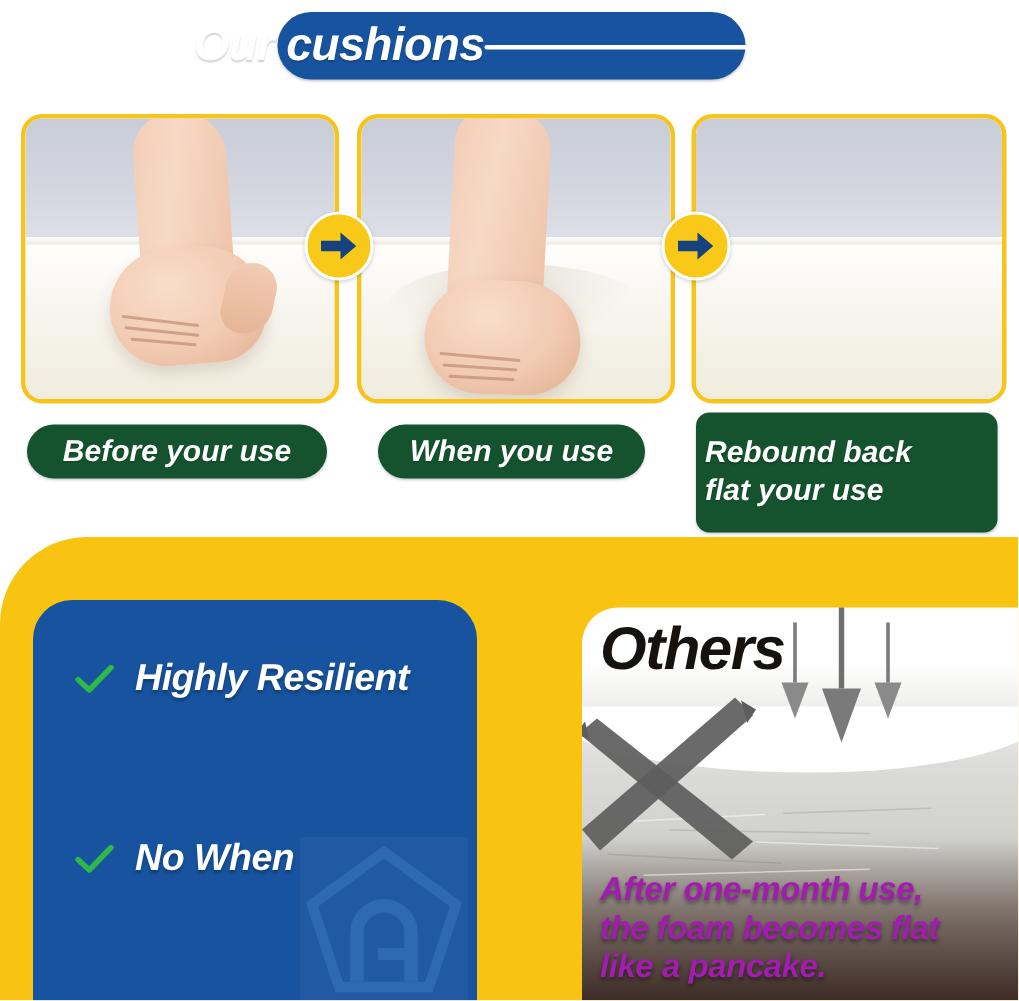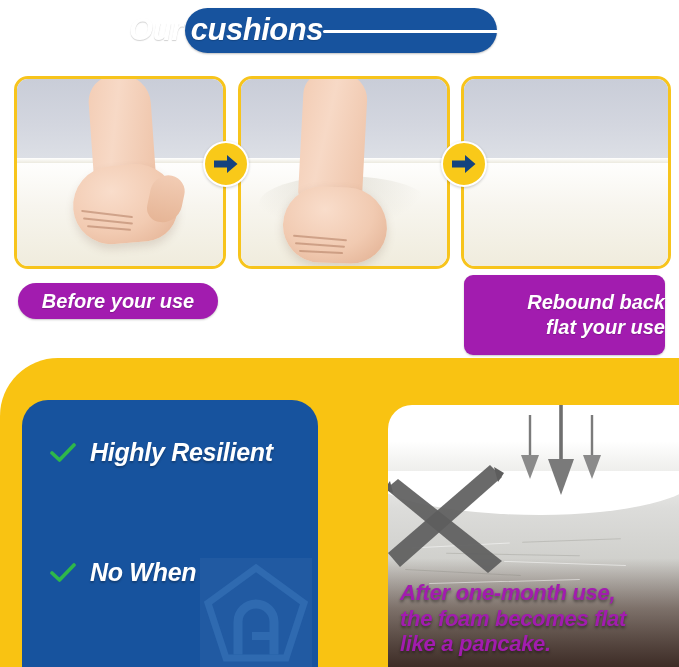--- a/index.html
+++ b/index.html
@@ -98,33 +98,33 @@
     background:#f9c919;border:2px solid #fff;
     display:flex;align-items:center;justify-content:center;
     box-shadow:0 1px 3px rgba(0,0,0,.2);z-index:5;
   }
   .ab-1{left:203px;top:141px;}
   .ab-2{left:441px;top:141px;}
   .arrow-glyph{width:24px;height:20px;display:block;}
 
   
   .cap{
-    position:absolute;background:#a21caf;color:#fff;
+    position:absolute;background:#14532d;color:#fff;
     font-style:italic;font-weight:bold;
     text-shadow:0 1px 1px rgba(0,0,0,.2);
     box-shadow:0 1px 2px rgba(0,0,0,.22);
     display:flex;align-items:center;
   }
   .cap-1{left:18px;top:283px;width:200px;height:36px;border-radius:18px;
          justify-content:center;font-size:20px;}
   .cap-2{left:252px;top:283px;width:178px;height:36px;border-radius:18px;
          justify-content:center;font-size:20px;}
   .cap-3{left:464px;top:275px;width:201px;height:80px;border-radius:9px;
-         padding:5px 0 5px 28px;box-sizing:border-box;
-         flex-direction:column;justify-content:center;align-items:flex-end;
+         padding:5px 0 5px 6px;box-sizing:border-box;
+         flex-direction:column;justify-content:center;align-items:flex-start;
          font-size:20px;line-height:1.24;}
   .cap-3 span{display:block;white-space:nowrap;}
 
   
   .yellow-band{
     position:absolute;left:0;top:358px;width:679px;height:309px;
     background:#f9c312;
     border-top-left-radius:58px;
   }
 
@@ -238,20 +238,21 @@
       <path d="M0 6.5 H13 V1 L23.5 10 L13 19 V13.5 H0 Z" fill="#14437f"></path>
     </svg>
   </div>
   <div class="arrow-badge ab-2">
     <svg class="arrow-glyph" viewBox="0 0 24 20">
       <path d="M0 6.5 H13 V1 L23.5 10 L13 19 V13.5 H0 Z" fill="#14437f"></path>
     </svg>
   </div>
 
   <div class="cap cap-1">Before your use</div>
+  <div class="cap cap-2">When you use</div>
   <div class="cap cap-3">
     <span>Rebound back</span>
     <span>flat your use</span>
   </div>
 
   <div class="yellow-band"></div>
 
   <div class="blue-panel">
 
     <div class="watermark" style="left:178px;top:158px;">
@@ -283,20 +284,21 @@
     <div class="foam-photo">
       <div class="foam-top-curve"></div>
       <div class="fiber" style="left:8%;top:46%;width:34%;transform:rotate(-3deg);"></div>
       <div class="fiber" style="left:40%;top:54%;width:42%;transform:rotate(2deg);"></div>
       <div class="fiber" style="left:14%;top:62%;width:52%;transform:rotate(-1.5deg);"></div>
       <div class="fiber2" style="left:20%;top:50%;width:46%;transform:rotate(1deg);"></div>
       <div class="fiber2" style="left:46%;top:44%;width:34%;transform:rotate(-2deg);"></div>
       <div class="fiber2" style="left:6%;top:58%;width:40%;transform:rotate(3deg);"></div>
     </div>
 
+    <div class="others-title">Others</div>
 
     <svg class="down-arrows" viewBox="0 0 90 104">
       <line x1="14" y1="12" x2="14" y2="52" stroke="#7b7b7b" stroke-width="2.4"></line>
       <polygon points="5,52 23,52 14,76" fill="#8a8a8a"></polygon>
       <line x1="45" y1="0" x2="45" y2="56" stroke="#6f6f6f" stroke-width="3.6"></line>
       <polygon points="32,56 58,56 45,92" fill="#7a7a7a"></polygon>
       <line x1="76" y1="12" x2="76" y2="52" stroke="#7b7b7b" stroke-width="2.4"></line>
       <polygon points="67,52 85,52 76,76" fill="#8a8a8a"></polygon>
     </svg>
 

